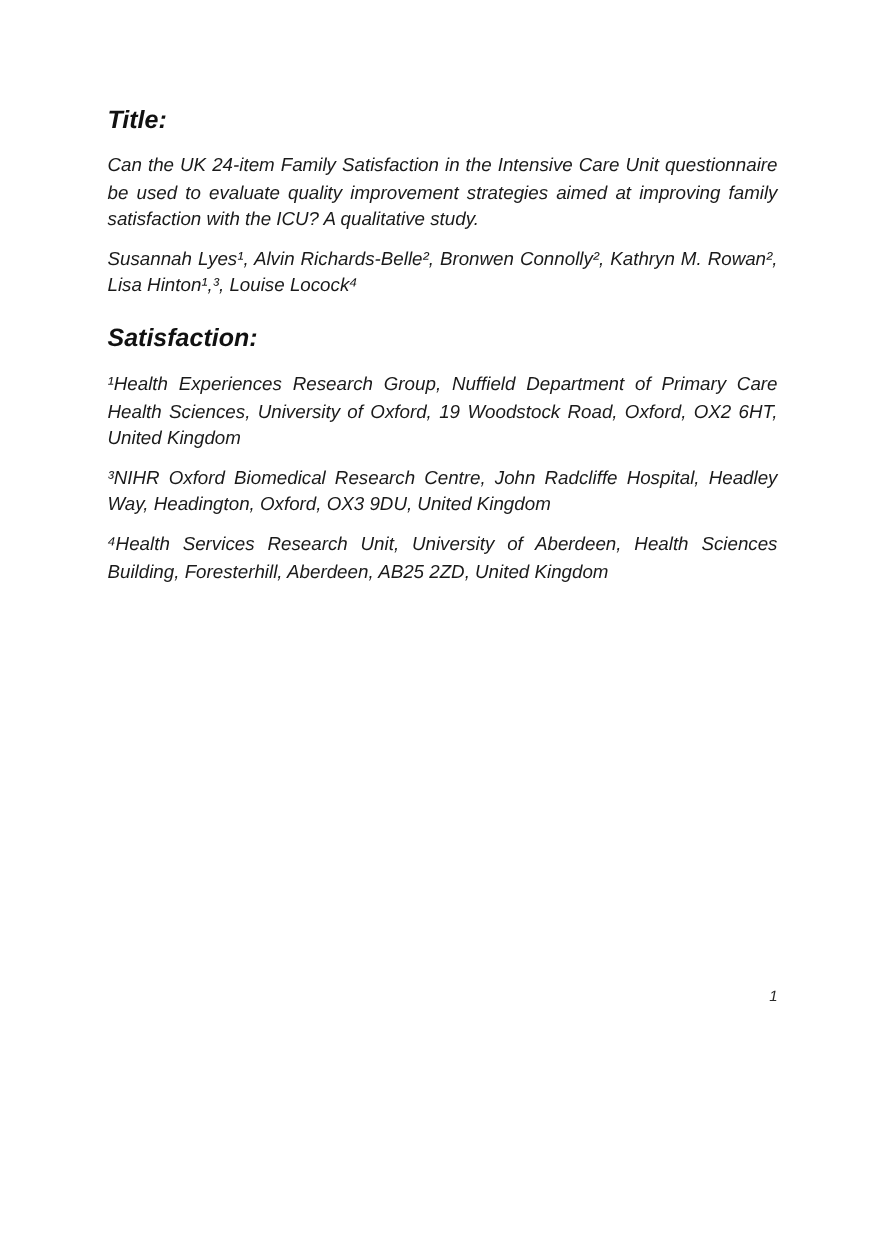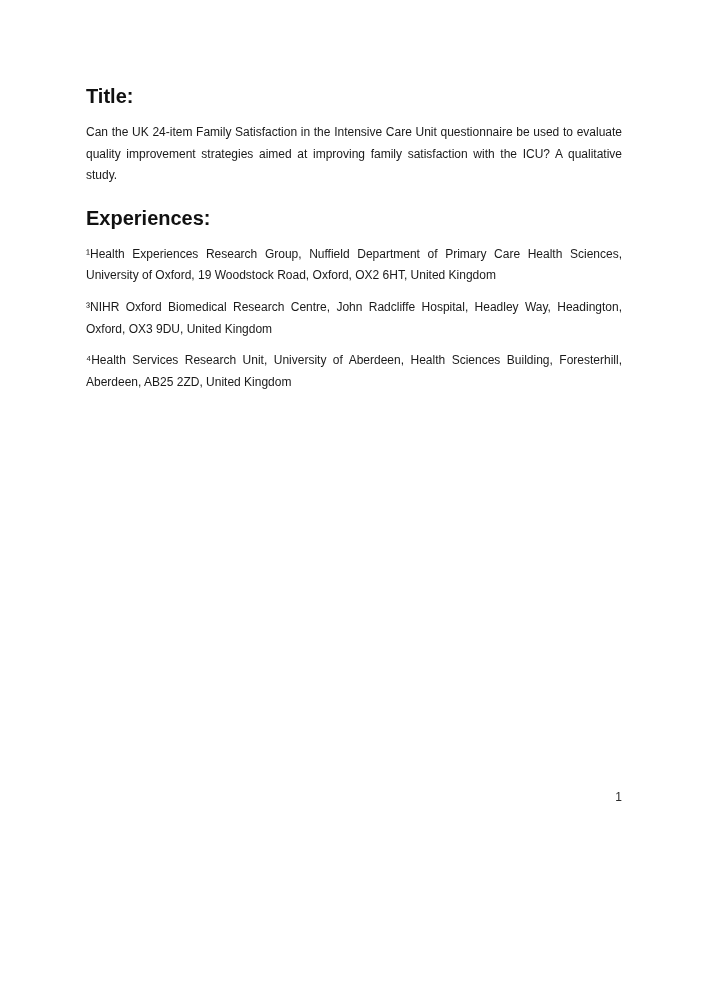--- a/index.html
+++ b/index.html
@@ -9,39 +9,40 @@
   }
   .page {
     position: relative;
     width: 707px;
     height: 844px;
     background: #ffffff;
     font-family: "Liberation Sans", sans-serif;
     color: #1a1a1a;
     overflow: hidden;
     box-sizing: border-box;
+    font-style: italic;
   }
   .content {
     position: absolute;
     top: 84px;
     left: 86px;
     width: 536px;
   }
   .section-heading {
     font-size: 20px;
     line-height: 1.2;
     font-weight: 700;
     color: #111111;
     margin: 19px 0 14px 0;
   }
   .section:first-child .section-heading {
     margin-top: 0;
   }
   .body-par {
-    font-size: 12px;
+    font-size: 15px;
     line-height: 21.6px;
     margin: 0 0 10px 0;
     text-align: justify;
     color: #1a1a1a;
   }
   .page-number {
     position: absolute;
     right: 85px;
     bottom: 40px;
     font-size: 12px;
@@ -53,24 +54,25 @@
 
 <div class="page">
   <div class="content">
 
     <div class="section">
       <h2 class="section-heading">Title:</h2>
       <p class="body-par">Can the UK 24-item Family Satisfaction in the Intensive Care Unit questionnaire be used to evaluate quality improvement strategies aimed at improving family satisfaction with the ICU? A qualitative study.</p>
     </div>
 
     <div class="section">
+      <p class="body-par">Susannah Lyes¹, Alvin Richards-Belle², Bronwen Connolly², Kathryn M. Rowan², Lisa Hinton¹,³, Louise Locock⁴</p>
     </div>
 
     <div class="section">
-      <h2 class="section-heading">Experiences:</h2>
+      <h2 class="section-heading">Satisfaction:</h2>
       <p class="body-par">¹Health Experiences Research Group, Nuffield Department of Primary Care Health Sciences, University of Oxford, 19 Woodstock Road, Oxford, OX2 6HT, United Kingdom</p>
       <p class="body-par">³NIHR Oxford Biomedical Research Centre, John Radcliffe Hospital, Headley Way, Headington, Oxford, OX3 9DU, United Kingdom</p>
       <p class="body-par">⁴Health Services Research Unit, University of Aberdeen, Health Sciences Building, Foresterhill, Aberdeen, AB25 2ZD, United Kingdom</p>
     </div>
 
   </div>
 
   <div class="page-number">1</div>
 </div>
 

